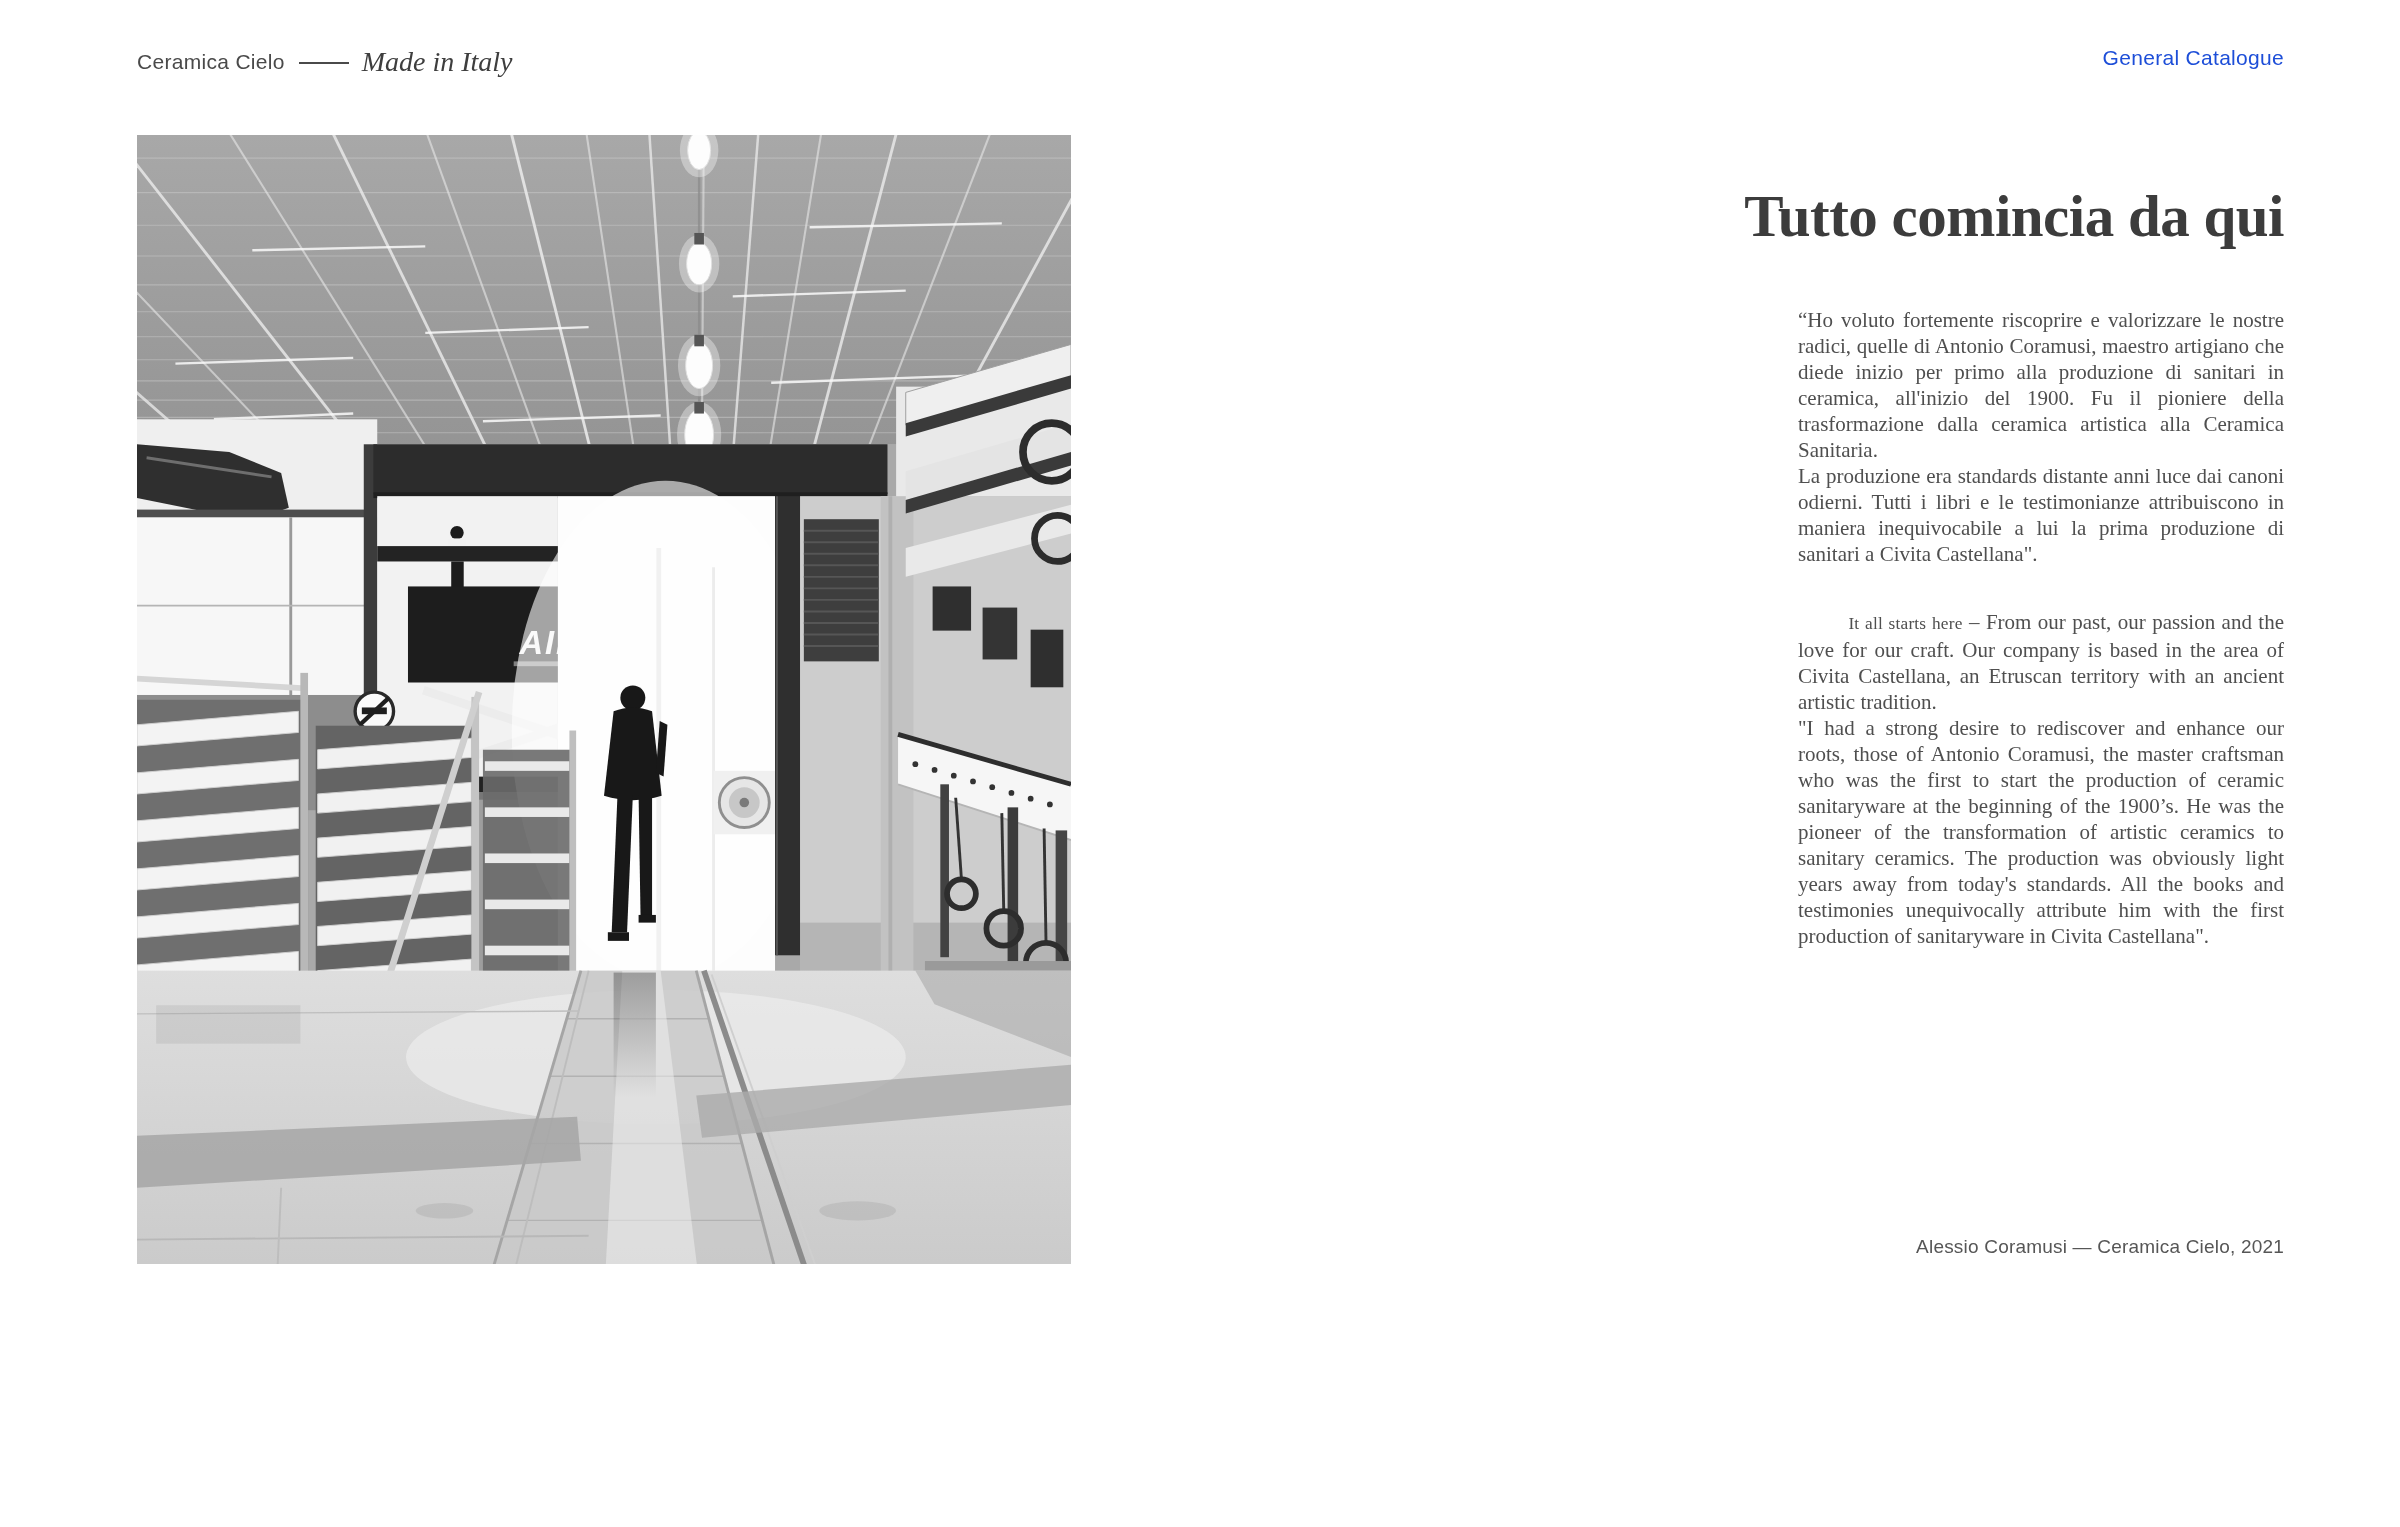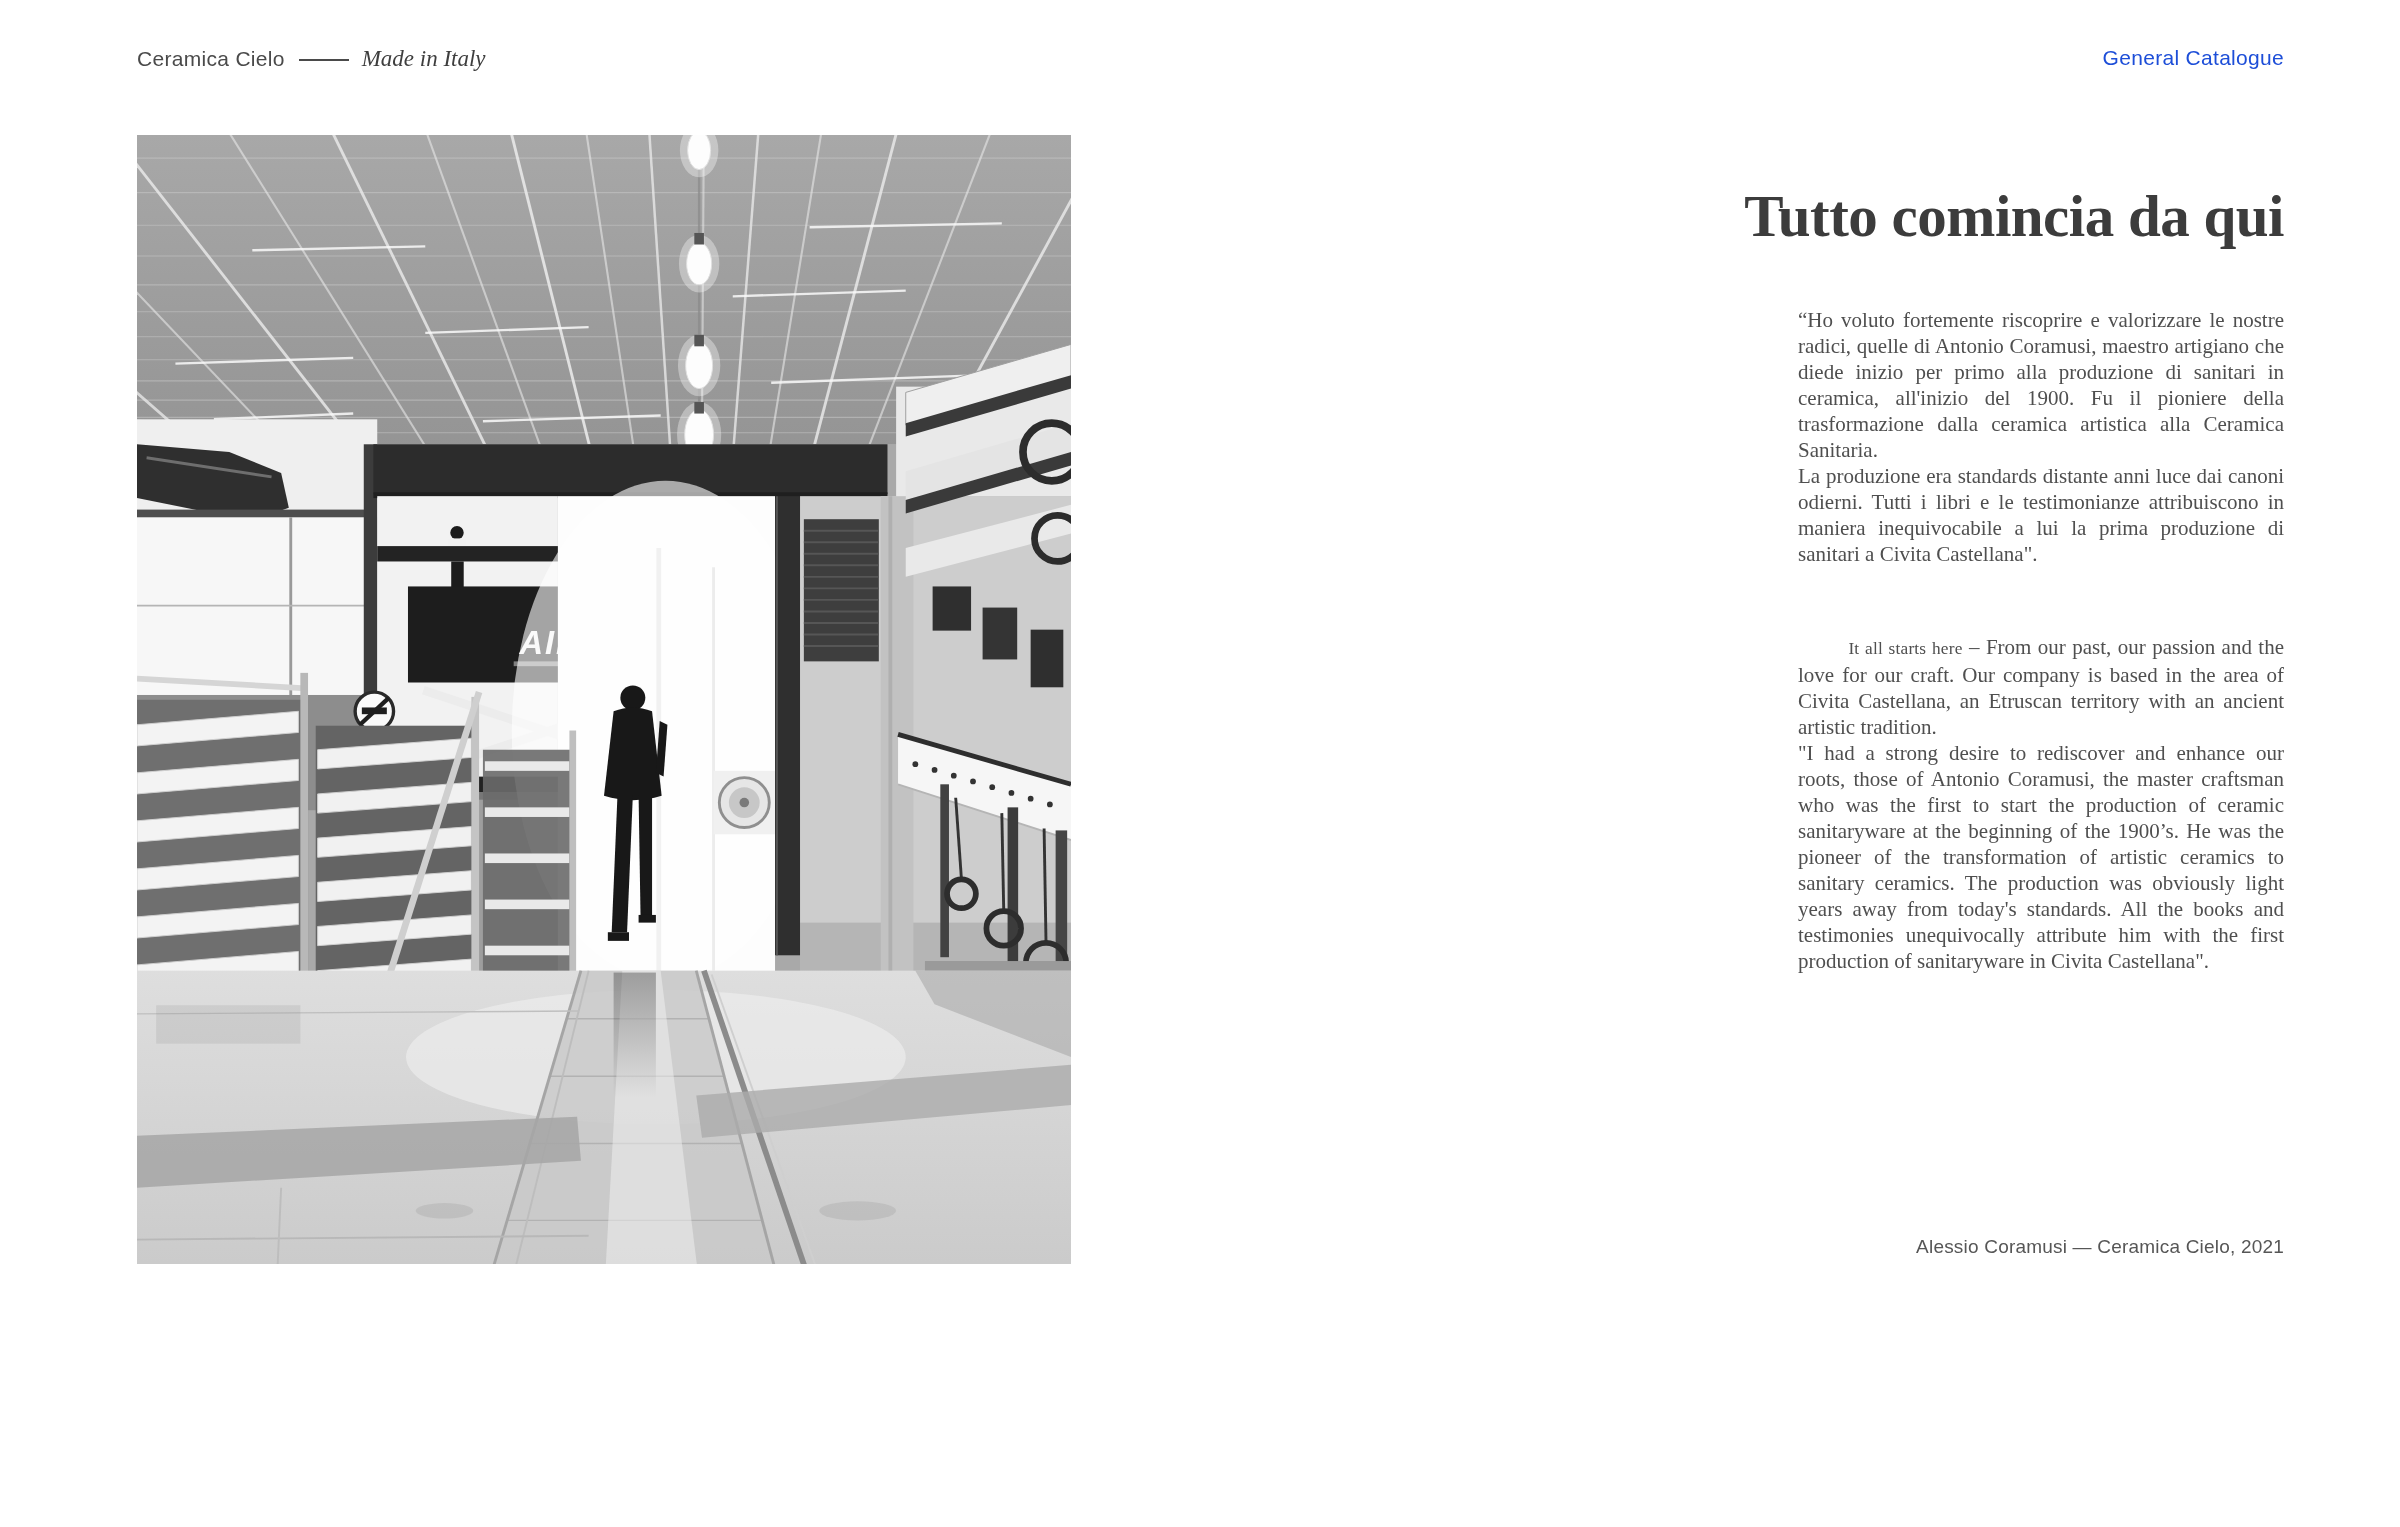--- a/index.html
+++ b/index.html
@@ -3,34 +3,34 @@
 <meta charset="utf-8">
 <style>
   html,body{margin:0;padding:0;background:#ffffff;}
   .page{position:relative;width:2401px;height:1264px;background:#ffffff;overflow:hidden;
         font-family:"Liberation Sans",sans-serif;}
 
   
   .header-left{position:absolute;left:137px;top:46px;display:flex;align-items:center;}
   .brand{font-size:21px;color:#4a4a4a;letter-spacing:0.3px;}
   .dash{width:50px;height:1.9px;background:#4a4a4a;margin:1.9px 12.5px 0 14.4px;}
-  .tagline{font-family:"Liberation Serif",serif;font-style:italic;font-size:23px;color:#3e3e3e;}
+  .tagline{font-family:"Liberation Serif",serif;font-style:italic;font-size:28px;color:#3e3e3e;}
   .header-right{position:absolute;right:117px;top:46px;font-size:21px;color:#1d4ed8;letter-spacing:0.3px;}
 
   
   .photo{position:absolute;left:137px;top:135px;width:934px;height:1265px;overflow:hidden;background:#a9a9a9;}
   .photo svg{display:block;width:100%;height:100%;}
 
   
   .article-title{position:absolute;right:117px;top:142px;font-family:"Liberation Serif",serif;
         font-size:59px;color:#3c3c3c;white-space:nowrap;letter-spacing:-0.5px;}
   .copy{position:absolute;left:1798px;top:281px;width:486px;text-align:justify;
         font-family:"Liberation Serif",serif;font-size:21px;line-height:26px;color:#4f4f4f;}
   .copy p{margin:0;text-indent:2.4em;}
-  .copy p.en{margin-top:67px;}
+  .copy p.en{margin-top:42px;}
   .lead-in{font-size:17.3px;letter-spacing:0.2px;}
   .caption{position:absolute;right:117px;top:1236px;font-size:19px;color:#565656;letter-spacing:0.2px;}
 
   
   .pagenum{position:absolute;writing-mode:vertical-rl;transform:rotate(180deg);
         font-size:19px;color:#636363;letter-spacing:1px;}
   .pagenum.pleft{left:48px;top:1412px;}
   .pagenum.pright{left:2325px;top:1412px;}
 </style>
 </head>

